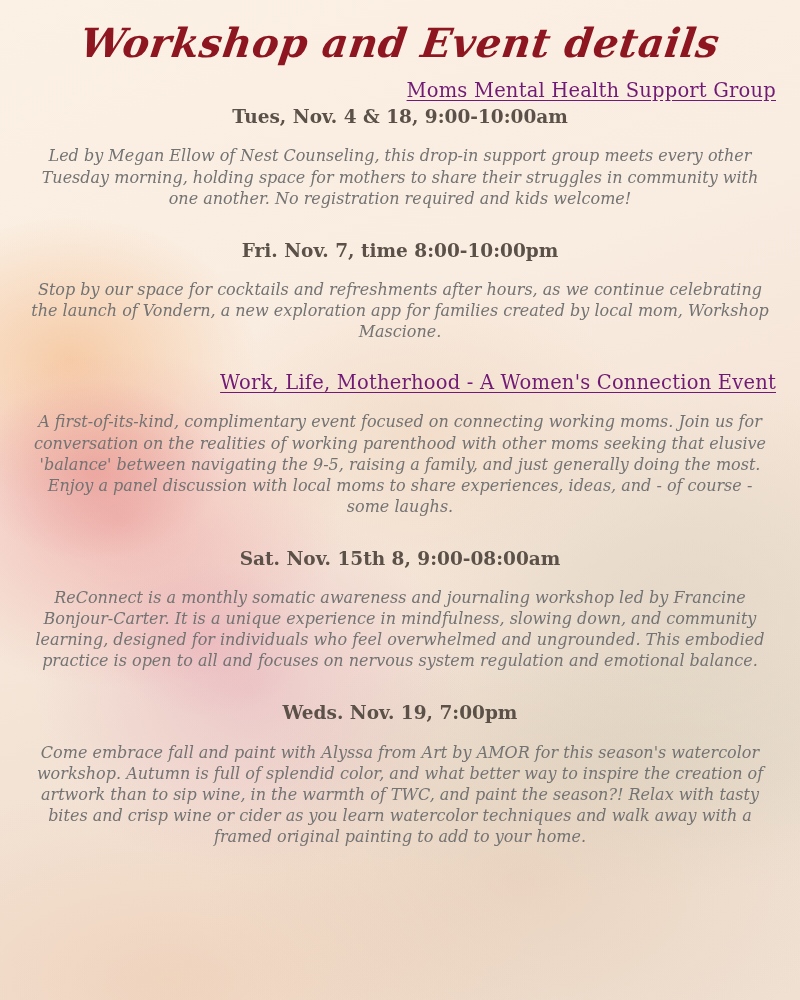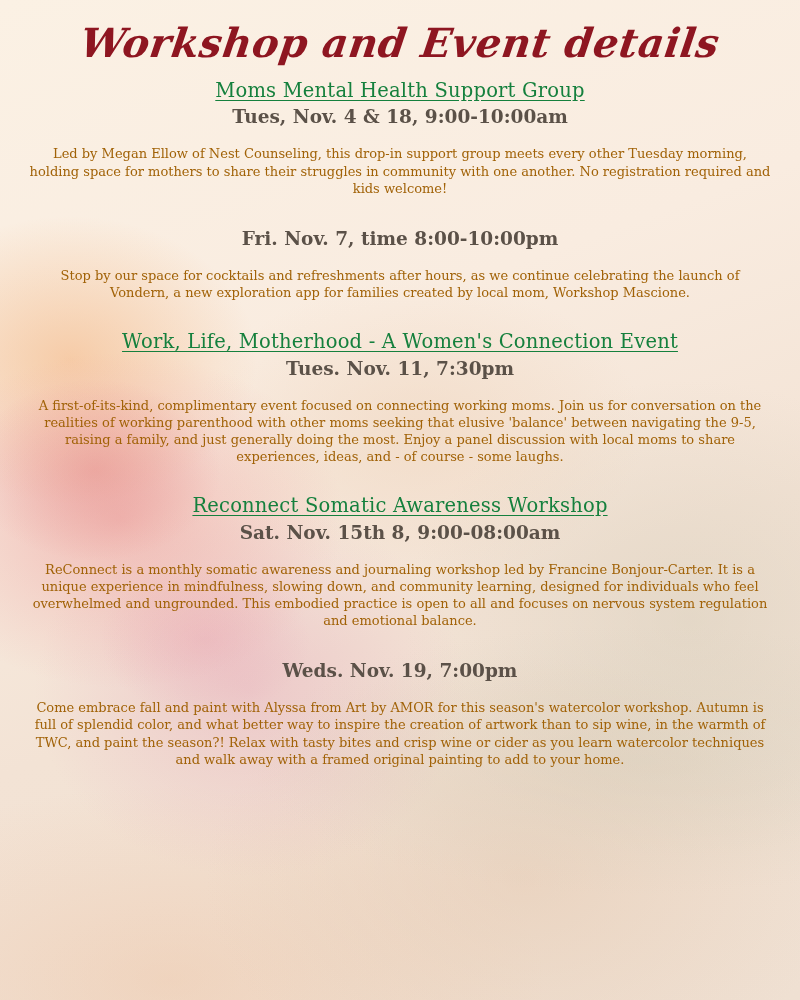--- a/index.html
+++ b/index.html
@@ -64,41 +64,43 @@
     line-height: 1.05;
   }
 
   .event {
     margin: 0 0 6px 0;
   }
 
   .event-title {
     font-size: 19.5px;
     letter-spacing: 0.2px;
-    color: #15803d;
+    color: #701a75;
     text-decoration: underline;
     text-underline-offset: 3px;
     margin: 0;
     line-height: 1.3;
+    text-align: right;
   }
 
   .event-date {
     font-size: 18.5px;
     color: #5b5148;
     margin: 2px 0 0 0;
     line-height: 1.3;
     font-weight: bold;
   }
 
   .event-desc {
-    font-size: 13px;
-    color: #a16207;
+    font-size: 16px;
+    color: #737373;
     line-height: 1.32;
     margin: 16px auto 0 auto;
     max-width: 742px;
+    font-style: italic;
   }
   .spacer-md { height: 22px; }
 </style>
 </head>
 <body>
 
 <div id="bg-layer"></div>
 
 <div id="content">
 
@@ -114,28 +116,26 @@
 
   <div class="event">
     <div class="event-date">Fri. Nov. 7, time 8:00-10:00pm</div>
     <div class="event-desc">Stop by our space for cocktails and refreshments after hours, as we continue celebrating the launch of Vondern, a new exploration app for families created by local mom, Workshop Mascione.</div>
   </div>
 
   <div class="spacer-md"></div>
 
   <div class="event">
     <div class="event-title">Work, Life, Motherhood - A Women's Connection Event</div>
-    <div class="event-date">Tues. Nov. 11, 7:30pm</div>
     <div class="event-desc">A first-of-its-kind, complimentary event focused on connecting working moms. Join us for conversation on the realities of working parenthood with other moms seeking that elusive 'balance' between navigating the 9-5, raising a family, and just generally doing the most. Enjoy a panel discussion with local moms to share experiences, ideas, and - of course - some laughs.</div>
   </div>
 
   <div class="spacer-md"></div>
 
   <div class="event">
-    <div class="event-title">Reconnect Somatic Awareness Workshop</div>
     <div class="event-date">Sat. Nov. 15th 8, 9:00-08:00am</div>
     <div class="event-desc">ReConnect is a monthly somatic awareness and journaling workshop led by Francine Bonjour-Carter. It is a unique experience in mindfulness, slowing down, and community learning, designed for individuals who feel overwhelmed and ungrounded. This embodied practice is open to all and focuses on nervous system regulation and emotional balance.</div>
   </div>
 
   <div class="spacer-md"></div>
 
   <div class="event">
     <div class="event-date">Weds. Nov. 19, 7:00pm</div>
     <div class="event-desc">Come embrace fall and paint with Alyssa from Art by AMOR for this season's watercolor workshop. Autumn is full of splendid color, and what better way to inspire the creation of artwork than to sip wine, in the warmth of TWC, and paint the season?! Relax with tasty bites and crisp wine or cider as you learn watercolor techniques and walk away with a framed original painting to add to your home.</div>
   </div>

